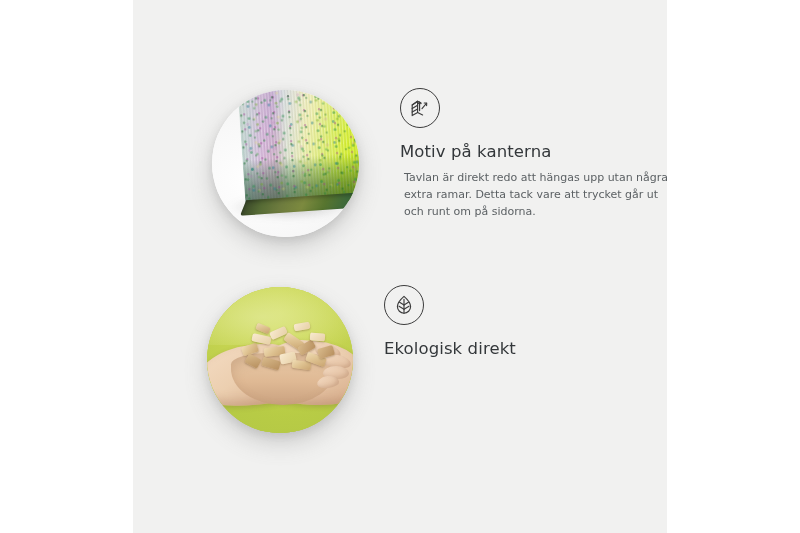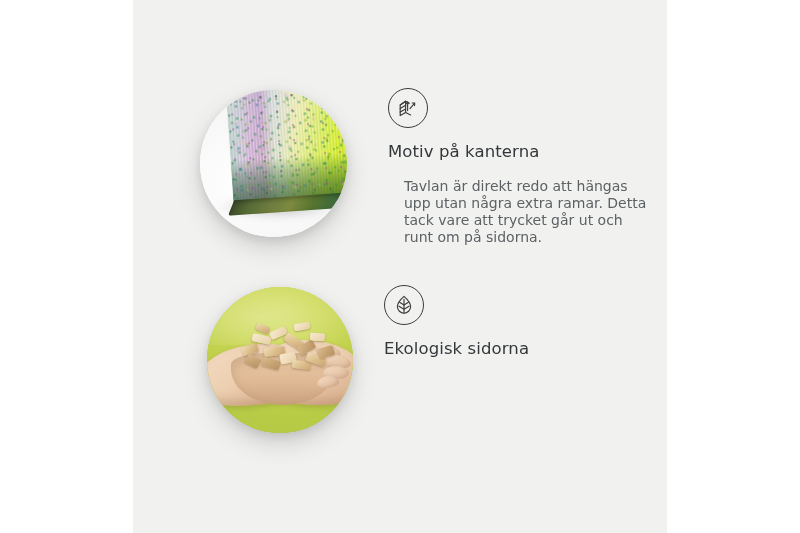--- a/index.html
+++ b/index.html
@@ -30,21 +30,21 @@
     width: 534px;
     height: 533px;
     background: #f1f1f0;
   }
 
   
   .feature {
     position: absolute;
     display: block;
   }
-  .feature-1 { left: 4px;  top: 78px;  width: 534px; height: 175px; padding-left: 20px; }
+  .feature-1 { left: 16px;  top: 78px;  width: 534px; height: 175px; padding-left: 20px; }
   .feature-2 { left: 0px;  top: 275px; width: 534px; height: 175px; }
 
   
   .media {
     position: absolute;
     border-radius: 50%;
     overflow: hidden;
     box-shadow: 0 10px 22px rgba(120,120,120,0.30),
                 0 3px 8px rgba(120,120,120,0.18);
   }
@@ -248,22 +248,22 @@
   }
   .feature-title {
     margin: 0 0 7px 0;
     font-size: 16.5px;
     font-weight: 400;
     color: #33373a;
     letter-spacing: 0.1px;
     line-height: 1.15;
   }
   .feature-desc {
-    margin: 16px;
-    font-size: 14px;
+    margin: 4px;
+    font-size: 11px;
     line-height: 17px;
     color: #5c6164;
     max-width: 268px;
   }
 </style>
 </head>
 <body>
 
 <div class="page">
   <div class="panel">
@@ -342,18 +342,18 @@
         <div class="icon-circle">
           <svg width="24" height="24" viewBox="0 0 24 24" fill="none" stroke="#3c3c3c" stroke-width="1.15" stroke-linecap="round" stroke-linejoin="round">
             <path d="M12 3.4 C7.6 7.2 5.4 10.6 5.4 13.6 C5.4 17.2 8.4 20.2 12 20.2 C15.6 20.2 18.6 17.2 18.6 13.6 C18.6 10.6 16.4 7.2 12 3.4 Z"></path>
             <path d="M12 6.4 L12 20.2"></path>
             <path d="M12 12.0 L7.6 9.2"></path>
             <path d="M12 12.0 L16.4 9.2"></path>
             <path d="M12 16.2 L7.0 13.2"></path>
             <path d="M12 16.2 L17.0 13.2"></path>
           </svg>
         </div>
-        <h2 class="feature-title">Ekologisk sidorna</h2>
+        <h2 class="feature-title">Ekologisk direkt</h2>
       </div>
     </div>
 
   </div>
 </div>
 
 </body></html>

